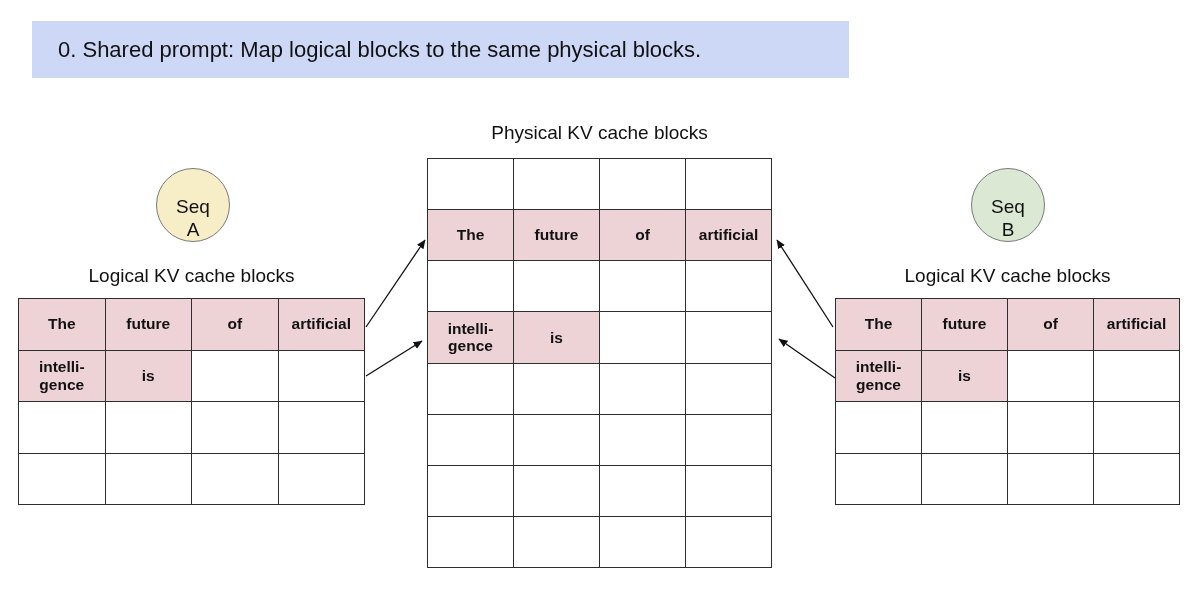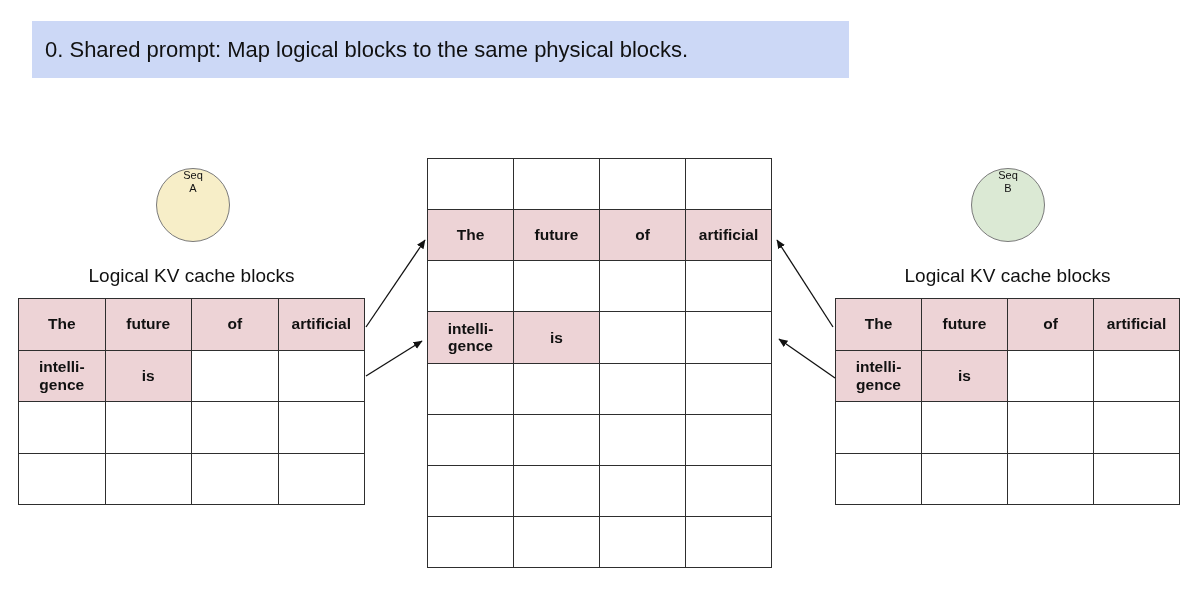--- a/index.html
+++ b/index.html
@@ -3,21 +3,21 @@
 <meta charset="utf-8">
 <style>
   html,body { margin:0; padding:0; background:#ffffff; }
   .canvas {
     position:relative; width:1200px; height:591px; background:#ffffff;
     font-family:"Liberation Sans", sans-serif; color:#111; overflow:hidden;
   }
   .banner {
     position:absolute; left:32px; top:21px; width:817px; height:57px;
     background:var(--banner-bg); display:flex; align-items:center;
-    padding-left:13px; box-sizing:border-box; font-size:22px;
+    padding-left:26px; box-sizing:border-box; font-size:22px;
   }
   .table-title {
     position:absolute; text-align:center; font-size:19px; white-space:nowrap;
   }
   .physical-title { left:427px; width:345px; top:122px; }
   .logical-a-title { left:18px;  width:347px; top:265px; }
   .logical-b-title { left:835px; width:345px; top:265px; }
   .kvgrid {
     position:absolute; display:grid; box-sizing:border-box;
     border-left:1.5px solid var(--grid-border);
@@ -41,36 +41,37 @@
     border-right:1.5px solid var(--grid-border);
     border-bottom:1.5px solid var(--grid-border);
     display:flex; align-items:center; justify-content:center;
     font-size:15.5px; line-height:1.15; white-space:pre-line; text-align:center;
     box-sizing:border-box;
   }
   .cell.filled { background:var(--cell-pink); }
   .seq-circle {
     position:absolute; width:74px; height:74px; border-radius:50%;
     border:1.5px solid var(--circle-border); box-sizing:border-box;
-    display:flex; align-items:flex-start; justify-content:center;
-    font-size:11px; line-height:1.18; text-align:center; white-space:pre-line;
+    display:flex; align-items:flex-end; justify-content:center;
+    font-size:19px; line-height:1.18; text-align:center; white-space:pre-line;
   }
   .seq-a { left:156px; top:168px; background:var(--seq-a-fill); }
   .seq-b { left:971px; top:168px; background:var(--seq-b-fill); }
   .arrows { position:absolute; left:0; top:0; pointer-events:none; }
 </style>
 </head>
 <body>
 
 <div class="canvas">
 
   <div class="banner">
     <span>0. Shared prompt: Map logical blocks to the same physical blocks.</span>
   </div>
 
+  <div class="table-title physical-title">Physical KV cache blocks</div>
 
   <div class="seq-circle seq-a">
     <span>Seq
 A</span>
   </div>
 
   <div class="seq-circle seq-b">
     <span>Seq
 B</span>
   </div>

